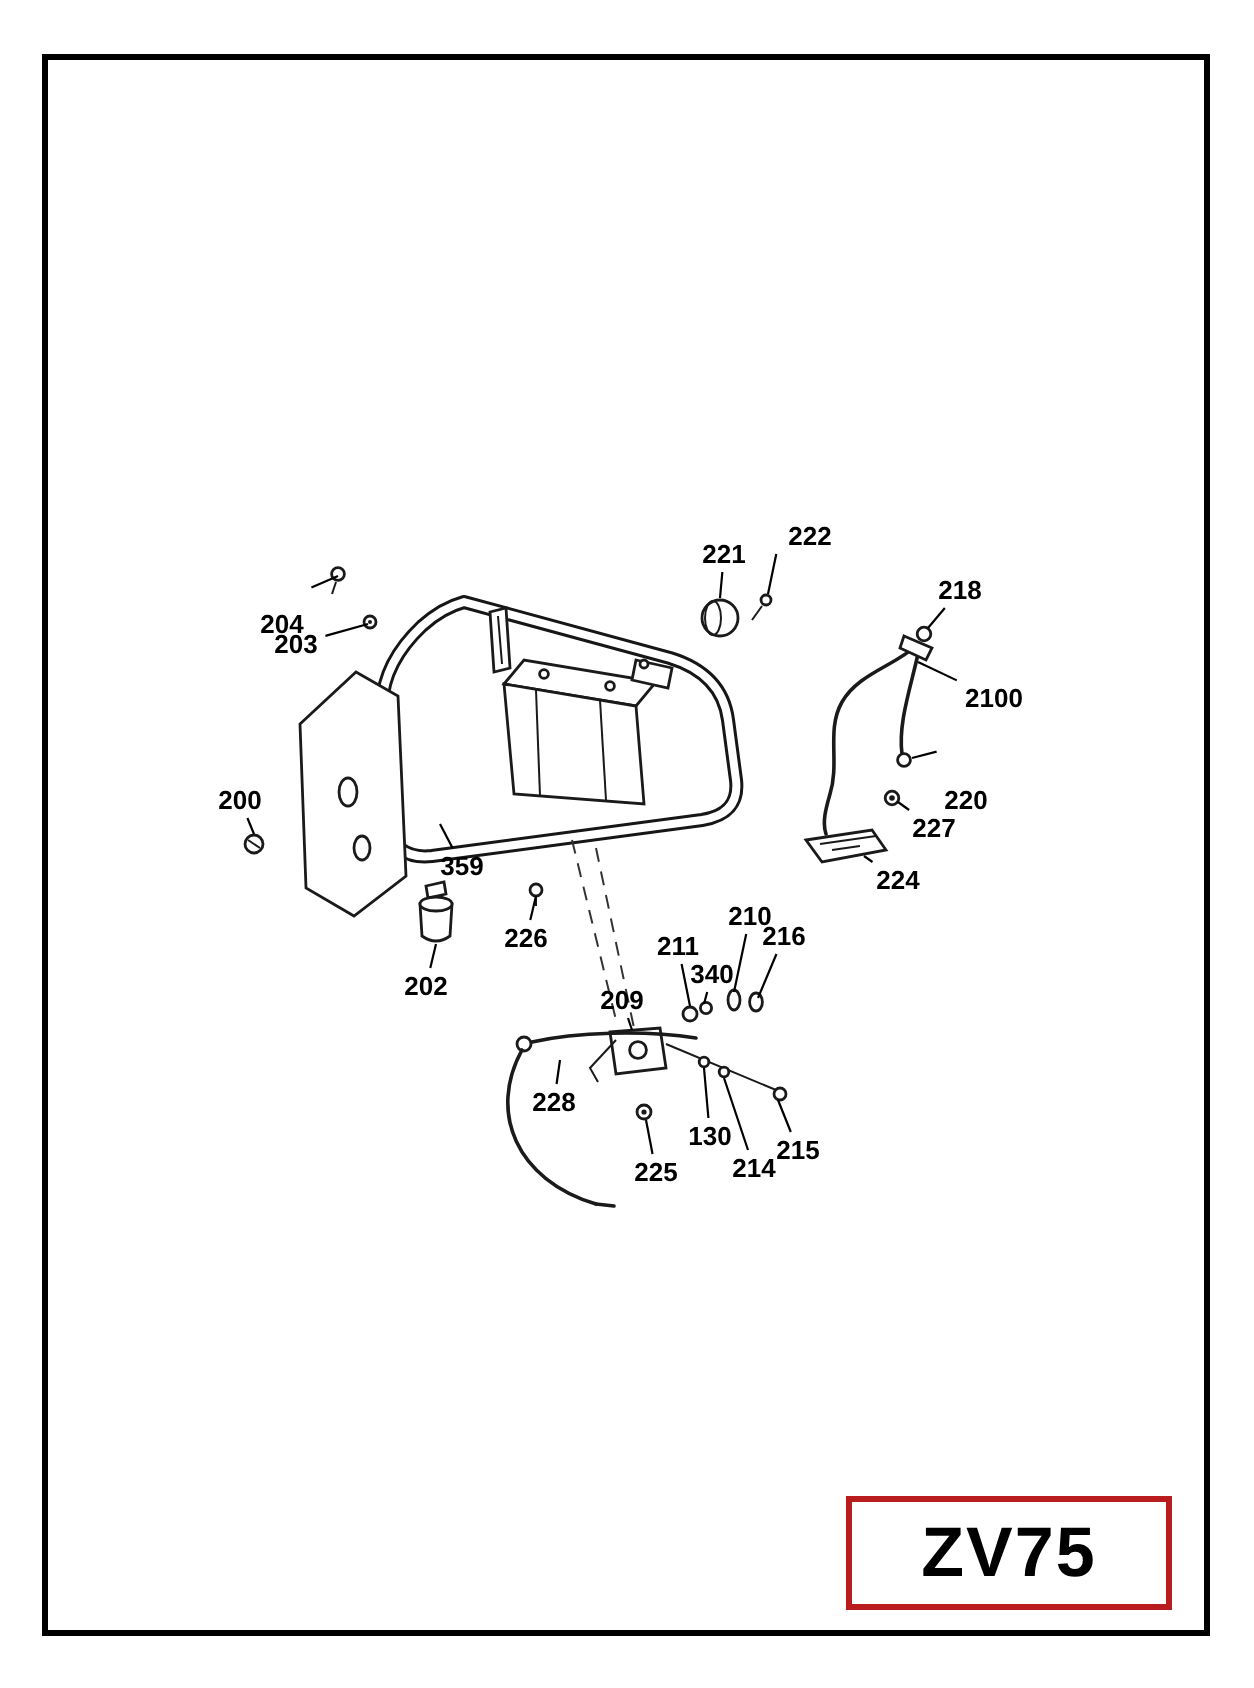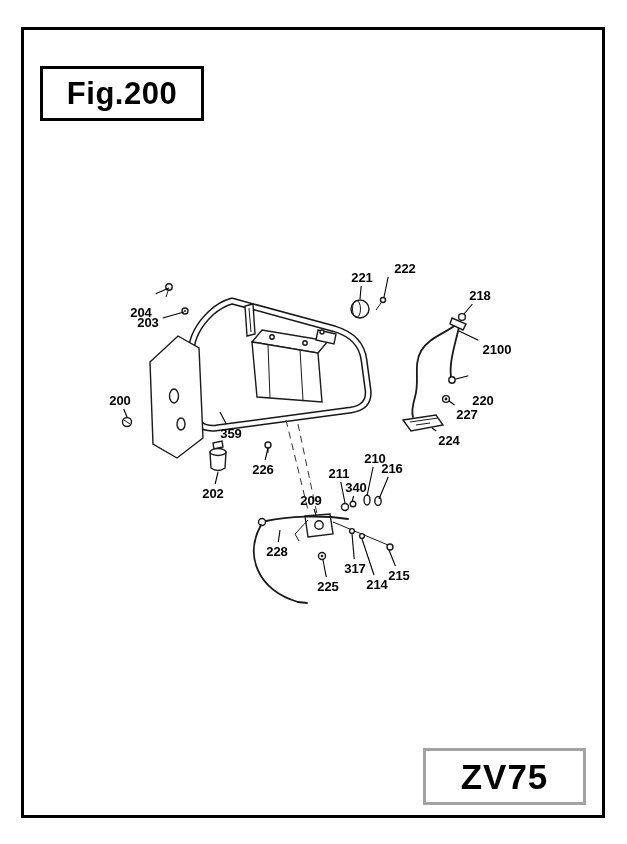--- a/index.html
+++ b/index.html
@@ -14,21 +14,21 @@
     border:3px solid #000;
   }
   .fig-box {
     position:absolute; left:40px; top:66px; width:164px; height:55px;
     border:3px solid #000; background:#fff;
     display:flex; align-items:center; justify-content:center;
   }
   .fig-box span { font-weight:bold; font-size:31px; letter-spacing:.5px; }
   .model-box {
     position:absolute; left:423px; top:748px; width:163px; height:57px;
-    border:3px solid #a3a3a3; background:#fff;
+    border:3px solid #b91c1c; background:#fff;
     display:flex; align-items:center; justify-content:center;
   }
   .model-box span { font-weight:bold; font-size:35px; letter-spacing:1px; }
 
   svg#drawing { position:absolute; left:0; top:0; }
 
   
   .tube-outer { stroke:#161616; stroke-width:7; fill:none; stroke-linejoin:round; stroke-linecap:round; }
   .tube-inner { stroke:#ffffff; stroke-width:4; fill:none; stroke-linejoin:round; stroke-linecap:round; }
   .part  { fill:#ffffff; stroke:#1a1a1a; stroke-width:1.4; }
@@ -45,23 +45,20 @@
     color:#000;
   }
 </style>
 </head>
 <body>
 
 <div class="page">
 
   <div class="border-frame"></div>
 
-  <div class="fig-box">
-    <span>Fig.200</span>
-  </div>
 
   <svg id="drawing" width="627" height="844" viewBox="0 0 627 844" xmlns="http://www.w3.org/2000/svg">
 
     <g>
       <path class="tube-outer" d="M 232 301 L 335 329 Q 361 337 364 360 L 368 390 Q 370 407 351 410 L 216 428 Q 197 430 194 412 L 191 352 Q 192 331 211 313 Q 221 304 232 301 Z"></path>
       <path class="tube-inner" d="M 232 301 L 335 329 Q 361 337 364 360 L 368 390 Q 370 407 351 410 L 216 428 Q 197 430 194 412 L 191 352 Q 192 331 211 313 Q 221 304 232 301 Z"></path>
     </g>
 
     <g>
       <path class="part" d="M 150 362 L 178 336 L 199 348 L 203 438 L 177 458 L 153 444 Z"></path>
@@ -183,21 +180,21 @@
       <div class="part-label" style="left: 263px; top: 469px;">226</div>
       <div class="part-label" style="left: 277px; top: 551px;">228</div>
       <div class="part-label" style="left: 311px; top: 500px;">209</div>
       <div class="part-label" style="left: 328px; top: 586px;">225</div>
       <div class="part-label" style="left: 362px; top: 277px;">221</div>
       <div class="part-label" style="left: 390px; top: 268px; margin-left: 15px;">222</div>
       <div class="part-label" style="left: 339px; top: 473px;">211</div>
       <div class="part-label" style="left: 356px; top: 487px;">340</div>
       <div class="part-label" style="left: 375px; top: 458px;">210</div>
       <div class="part-label" style="left: 392px; top: 468px;">216</div>
-      <div class="part-label" style="left: 355px; top: 568px;">317</div>
+      <div class="part-label" style="left: 355px; top: 568px;">130</div>
       <div class="part-label" style="left: 377px; top: 584px;">214</div>
       <div class="part-label" style="left: 399px; top: 575px;">215</div>
       <div class="part-label" style="left: 480px; top: 295px;">218</div>
       <div class="part-label" style="left: 497px; top: 349px;">2100</div>
       <div class="part-label" style="left: 483px; top: 372px; margin-top: 28px;">220</div>
       <div class="part-label" style="left: 467px; top: 414px;">227</div>
       <div class="part-label" style="left: 449px; top: 440px;">224</div>
     </div>
 
   <div class="model-box">

